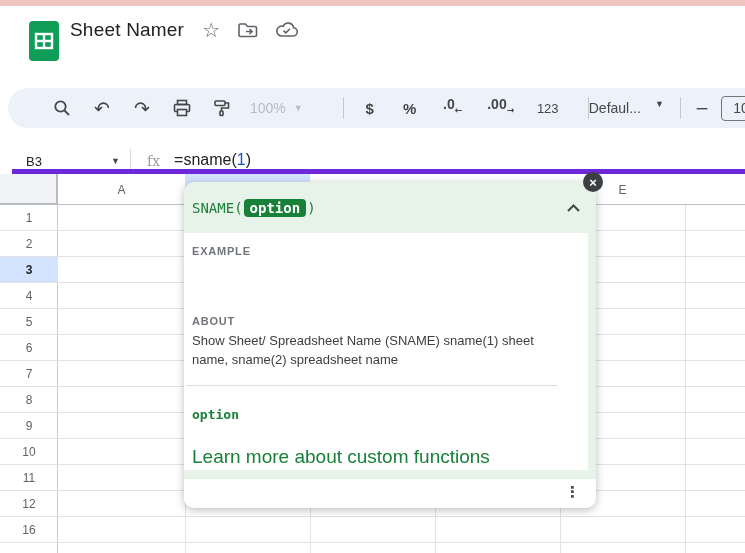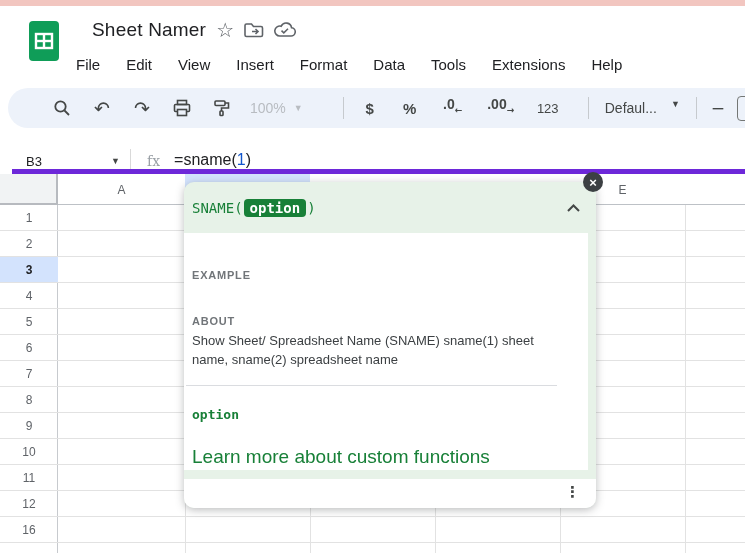--- a/index.html
+++ b/index.html
@@ -11,39 +11,39 @@
   html,body{width:745px;height:553px;overflow:hidden;background:#fff;
     font-family:"Liberation Sans",sans-serif;color:var(--txt);}
   .stage{position:relative;width:745px;height:553px;overflow:hidden;background:#fff}
 
   
   .top-strip{position:absolute;left:0;top:0;width:745px;height:6px;background:var(--topstrip)}
 
   
   .app-header{position:absolute;left:0;top:6px;width:745px;height:80px;background:#fff}
   .logo{position:absolute;left:29px;top:15px;width:30px;height:40px}
-  .title-row{position:absolute;left:92px;top:10px;height:28px;display:flex;align-items:center;gap:10px}
+  .title-row{position:absolute;left:70px;top:10px;height:28px;display:flex;align-items:center;gap:18px}
   .doc-title{font-size:19px;color:#202124;letter-spacing:.2px}
   .hdr-ic{color:var(--muted);font-size:18px;line-height:1;display:flex;align-items:center}
   .menu-row{position:absolute;left:76px;top:43px;height:30px;display:flex;align-items:center;gap:26px;font-size:15px;color:#202124}
   .menu-item{cursor:default}
 
   
   .toolbar{position:absolute;left:8px;top:88px;width:760px;height:40px;background:var(--toolbar-bg);
     border-radius:20px;display:flex;align-items:center;padding-left:42px;font-size:14px;color:#444746;overflow:hidden}
   .tb-ic{width:24px;height:24px;margin-right:16px;display:flex;align-items:center;justify-content:center;flex:0 0 auto}
   .tb-ic svg{display:block}
   .tb-txt{font-weight:bold;color:#444746}
   .tb-divider{width:1px;height:22px;background:#c6cace;flex:0 0 auto}
   .zoom-group{display:flex;align-items:center;gap:8px;color:#b8bcc1;margin-right:28px}
   .caret{font-size:9px;line-height:1}
   .caret.grey{color:#b8bcc1}.caret.dark{color:#444746}
   .dec-group{display:flex;align-items:flex-start;font-weight:bold}
   .dec-arrow{font-size:9px;margin-top:9px}
-  .font-group{display:flex;align-items:flex-start;gap:14px;margin-left:16px;color:#444746}
+  .font-group{display:flex;align-items:flex-start;gap:14px;margin-left:0;color:#444746}
   .minus{font-size:17px;margin-left:14px;color:#444746}
   .size-box{margin-left:12px;width:40px;height:25px;border:1.5px solid #747775;border-radius:4px;
     display:flex;align-items:center;justify-content:center;font-size:14px;color:#444746;background:transparent;flex:0 0 auto}
 
   
   .formula-bar{position:absolute;left:12px;top:134px;width:745px;height:40px;background:#fff;display:flex;align-items:flex-end;border-bottom:5px solid #6d28d9}
   .name-box{width:108px;padding-left:14px;font-size:13px;color:#202124;display:flex;align-items:center;justify-content:space-between}
   .fb-divider{width:1px;height:20px;background:#d9d9d9;margin:0 10px 0 10px}
   .fx{font-family:"DejaVu Serif",serif;color:#9aa0a6;font-size:14px;margin:0 14px 0 6px}
   .formula-text{font-family:Liberation Sans, sans-serif;font-size:16px;color:#202124}
@@ -66,21 +66,21 @@
 
   
   .popup{position:absolute;left:184px;top:182px;width:412px;height:326px;background:var(--popup-green);
     border-radius:10px;box-shadow:0 2px 8px rgba(60,64,67,.35);z-index:5}
   .popup-header{position:absolute;left:0;top:0;width:100%;height:51px;display:flex;align-items:center;padding:0 16px 0 8px;
     font-family:"DejaVu Sans Mono",monospace;font-size:14px;color:var(--accent)}
   .sig-pill{background:var(--pill);color:#fff;font-weight:bold;border-radius:4px;padding:1px 6px;margin:0 1px}
   .popup-chevron{margin-left:auto;display:flex;align-items:center}
   .popup-content{position:absolute;left:0;top:51px;width:404px;height:237px;background:#fff;padding-left:8px}
   .sec-label{position:absolute;left:8px;font-size:11px;letter-spacing:.8px;color:#717579;font-weight:bold}
-  .lbl-example{top:36px}
+  .lbl-example{top:12px}
   .lbl-about{top:82px}
   .example-value{position:absolute;left:8px;top:43px;font-family:"DejaVu Sans Mono",monospace;font-size:14px;color:var(--accent)}
   .about-text{position:absolute;left:8px;top:98px;width:370px;font-size:13px;line-height:19px;color:#3c4043}
   .pdivider{position:absolute;left:2px;top:152px;width:371px;height:1px;background:#dadce0}
   .param-name{position:absolute;left:8px;top:174px;font-family:"DejaVu Sans Mono",monospace;font-size:13px;font-weight:bold;color:var(--accent)}
   .learn-more{position:absolute;left:8px;top:213px;font-size:19px;color:var(--accent);cursor:pointer}
   .popup-footer{position:absolute;left:0;bottom:0;width:100%;height:29px;background:#fff;border-radius:0 0 10px 10px}
   .footer-dots{position:absolute;right:16px;top:4px;font-family:"DejaVu Sans",sans-serif;font-size:15px;color:#444746;font-weight:bold;cursor:pointer}
   .close-btn{position:absolute;left:583px;top:172px;width:20px;height:20px;border-radius:50%;background:#3c4043;
     color:#fff;display:flex;align-items:center;justify-content:center;font-size:13px;line-height:1;z-index:6;cursor:pointer;font-weight:bold}
@@ -109,31 +109,20 @@
           <path d="M8 9.5 h6 M11.5 7 l2.6 2.5 -2.6 2.5" stroke-width="1.5"></path>
         </svg>
       </span>
       <span class="hdr-ic">
         <svg width="22" height="16" viewBox="0 0 22 16" fill="none" stroke="#5f6368" stroke-width="1.6">
           <path d="M6 14 a5 5 0 1 1 1.2-9.8 a5.5 5.5 0 0 1 10.4 1.6 a4.1 4.1 0 0 1 -1 8.2 z"></path>
           <path d="M7.5 8.6 l2.3 2.3 4.2-4.2" stroke-width="1.5"></path>
         </svg>
       </span>
     </div>
-    <div class="menu-row">
-      <span class="menu-item">File</span>
-      <span class="menu-item">Edit</span>
-      <span class="menu-item">View</span>
-      <span class="menu-item">Insert</span>
-      <span class="menu-item">Format</span>
-      <span class="menu-item">Data</span>
-      <span class="menu-item">Tools</span>
-      <span class="menu-item">Extensions</span>
-      <span class="menu-item">Help</span>
-    </div>
   </div>
 
   <div class="toolbar">
     <span class="tb-ic">
       <svg width="18" height="18" viewBox="0 0 18 18" fill="none" stroke="#444746" stroke-width="1.8">
         <circle cx="7.5" cy="7.5" r="5.2"></circle>
           <line x1="11.5" y1="11.5" x2="16" y2="16"></line>
       </svg>
     </span>
     <span class="tb-ic arrow-glyph" style="font-size:19px;color:#444746">↶</span>

